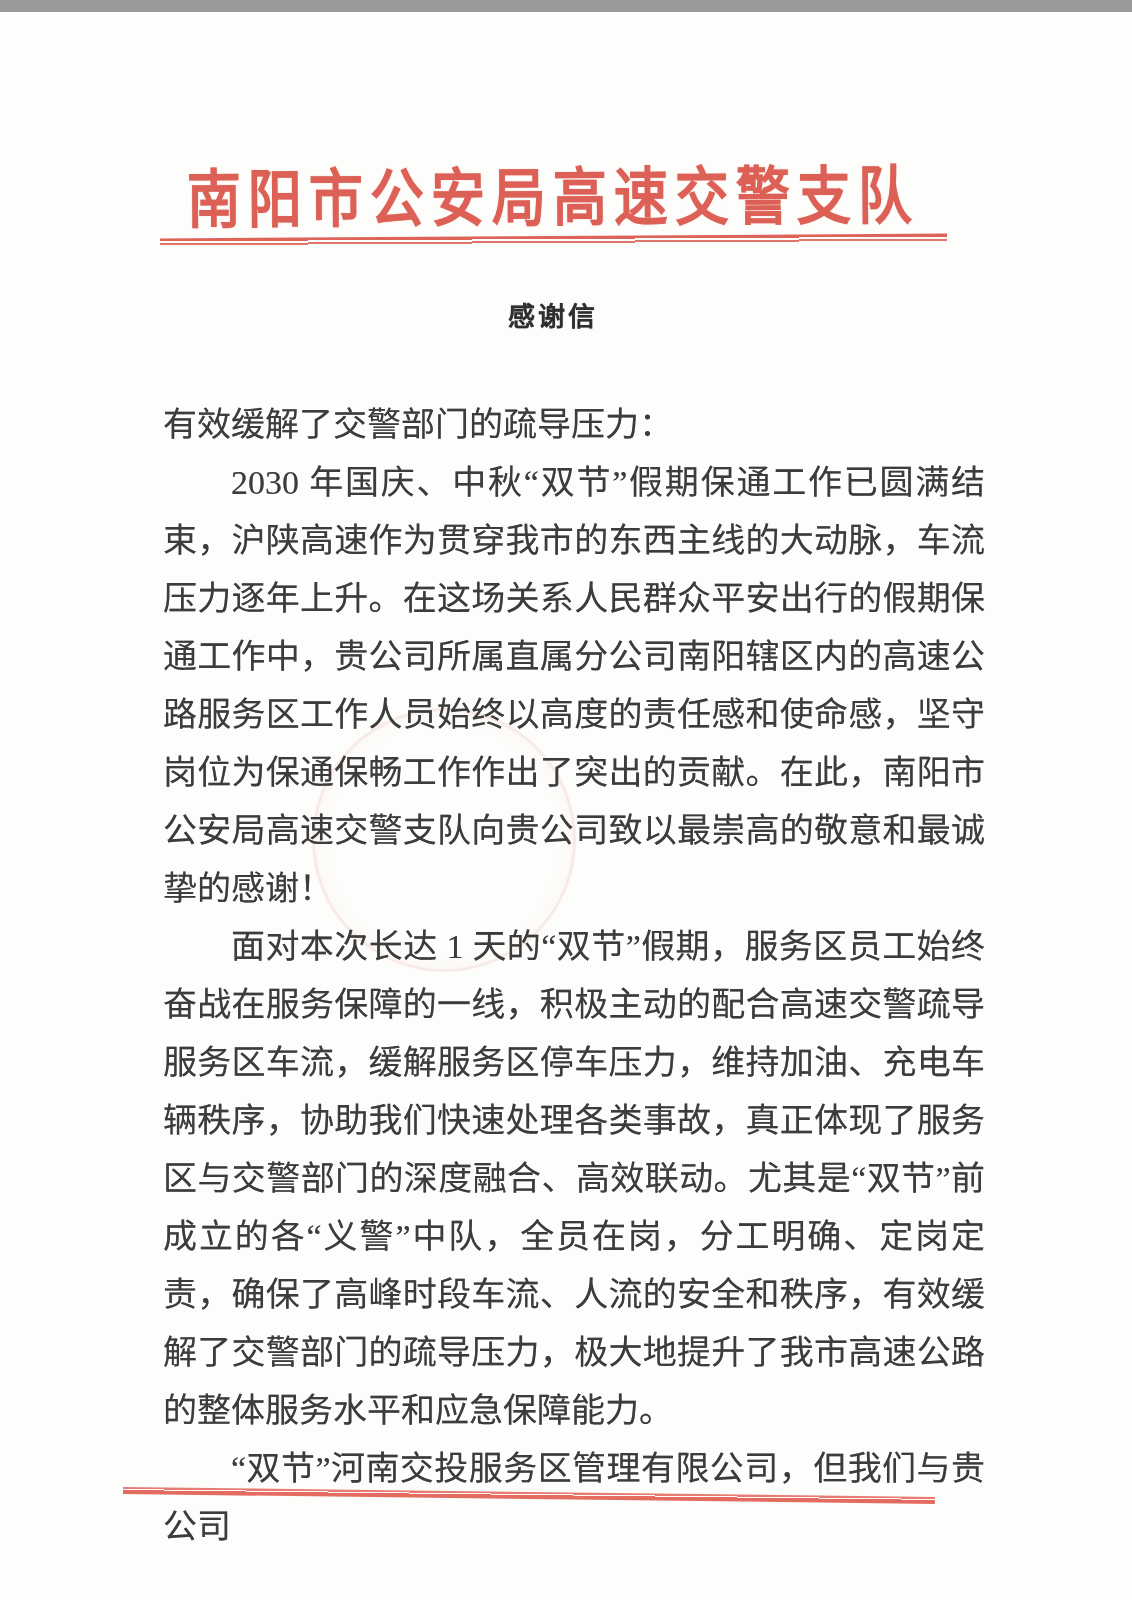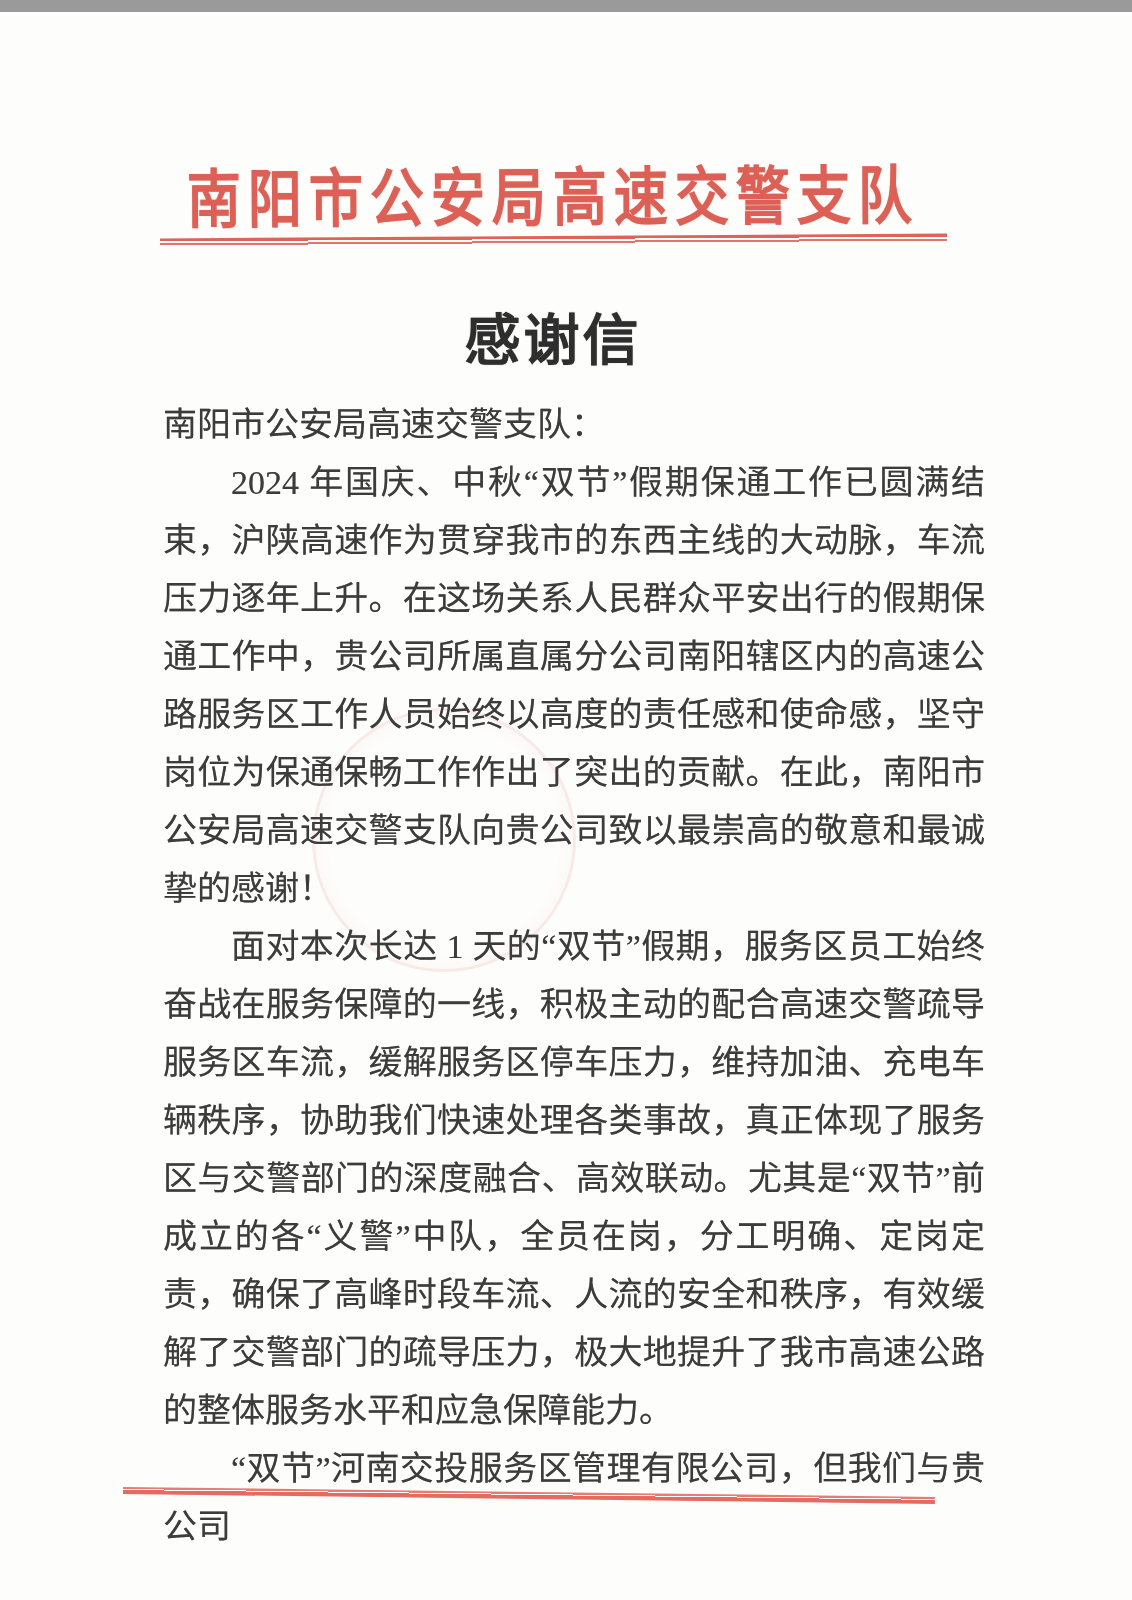--- a/index.html
+++ b/index.html
@@ -49,21 +49,21 @@
     transform: rotate(-0.35deg);
     transform-origin: center center;
   }
   
   .doc-title {
     position: absolute;
     left: 150px;
     top: 283px;
     width: 806px;
     text-align: center;
-    font-size: 56px;
+    font-size: 27px;
     font-weight: 700;
     letter-spacing: 3px;
     color: #2e2e2e;
     text-shadow: 0 0 1px rgba(40,40,40,0.5);
   }
   
   .body-text {
     position: absolute;
     left: 163px;
     top: 384px;
@@ -112,21 +112,21 @@
 
   <div class="letterhead">南阳市公安局高速交警支队</div>
 
   <div class="letterhead-rule"></div>
 
   <div class="doc-title">感谢信</div>
 
   <div class="stamp-watermark"></div>
 
   <div class="body-text">
-    <p class="salutation">南阳市公安局高速交警支队：</p>
-    <p>2024 年国庆、中秋“双节”假期保通工作已圆满结束，沪陕高速作为贯穿我市的东西主线的大动脉，车流压力逐年上升。在这场关系人民群众平安出行的假期保通工作中，贵公司所属直属分公司南阳辖区内的高速公路服务区工作人员始终以高度的责任感和使命感，坚守岗位为保通保畅工作作出了突出的贡献。在此，南阳市公安局高速交警支队向贵公司致以最崇高的敬意和最诚挚的感谢！</p>
+    <p class="salutation">有效缓解了交警部门的疏导压力：</p>
+    <p>2030 年国庆、中秋“双节”假期保通工作已圆满结束，沪陕高速作为贯穿我市的东西主线的大动脉，车流压力逐年上升。在这场关系人民群众平安出行的假期保通工作中，贵公司所属直属分公司南阳辖区内的高速公路服务区工作人员始终以高度的责任感和使命感，坚守岗位为保通保畅工作作出了突出的贡献。在此，南阳市公安局高速交警支队向贵公司致以最崇高的敬意和最诚挚的感谢！</p>
     <p>面对本次长达 1 天的“双节”假期，服务区员工始终奋战在服务保障的一线，积极主动的配合高速交警疏导服务区车流，缓解服务区停车压力，维持加油、充电车辆秩序，协助我们快速处理各类事故，真正体现了服务区与交警部门的深度融合、高效联动。尤其是“双节”前成立的各“义警”中队，全员在岗，分工明确、定岗定责，确保了高峰时段车流、人流的安全和秩序，有效缓解了交警部门的疏导压力，极大地提升了我市高速公路的整体服务水平和应急保障能力。</p>
     <p>“双节”河南交投服务区管理有限公司，但我们与贵公司</p>
   </div>
 
   <div class="footer-rule"></div>
 
 </div>
 
 </body></html>

